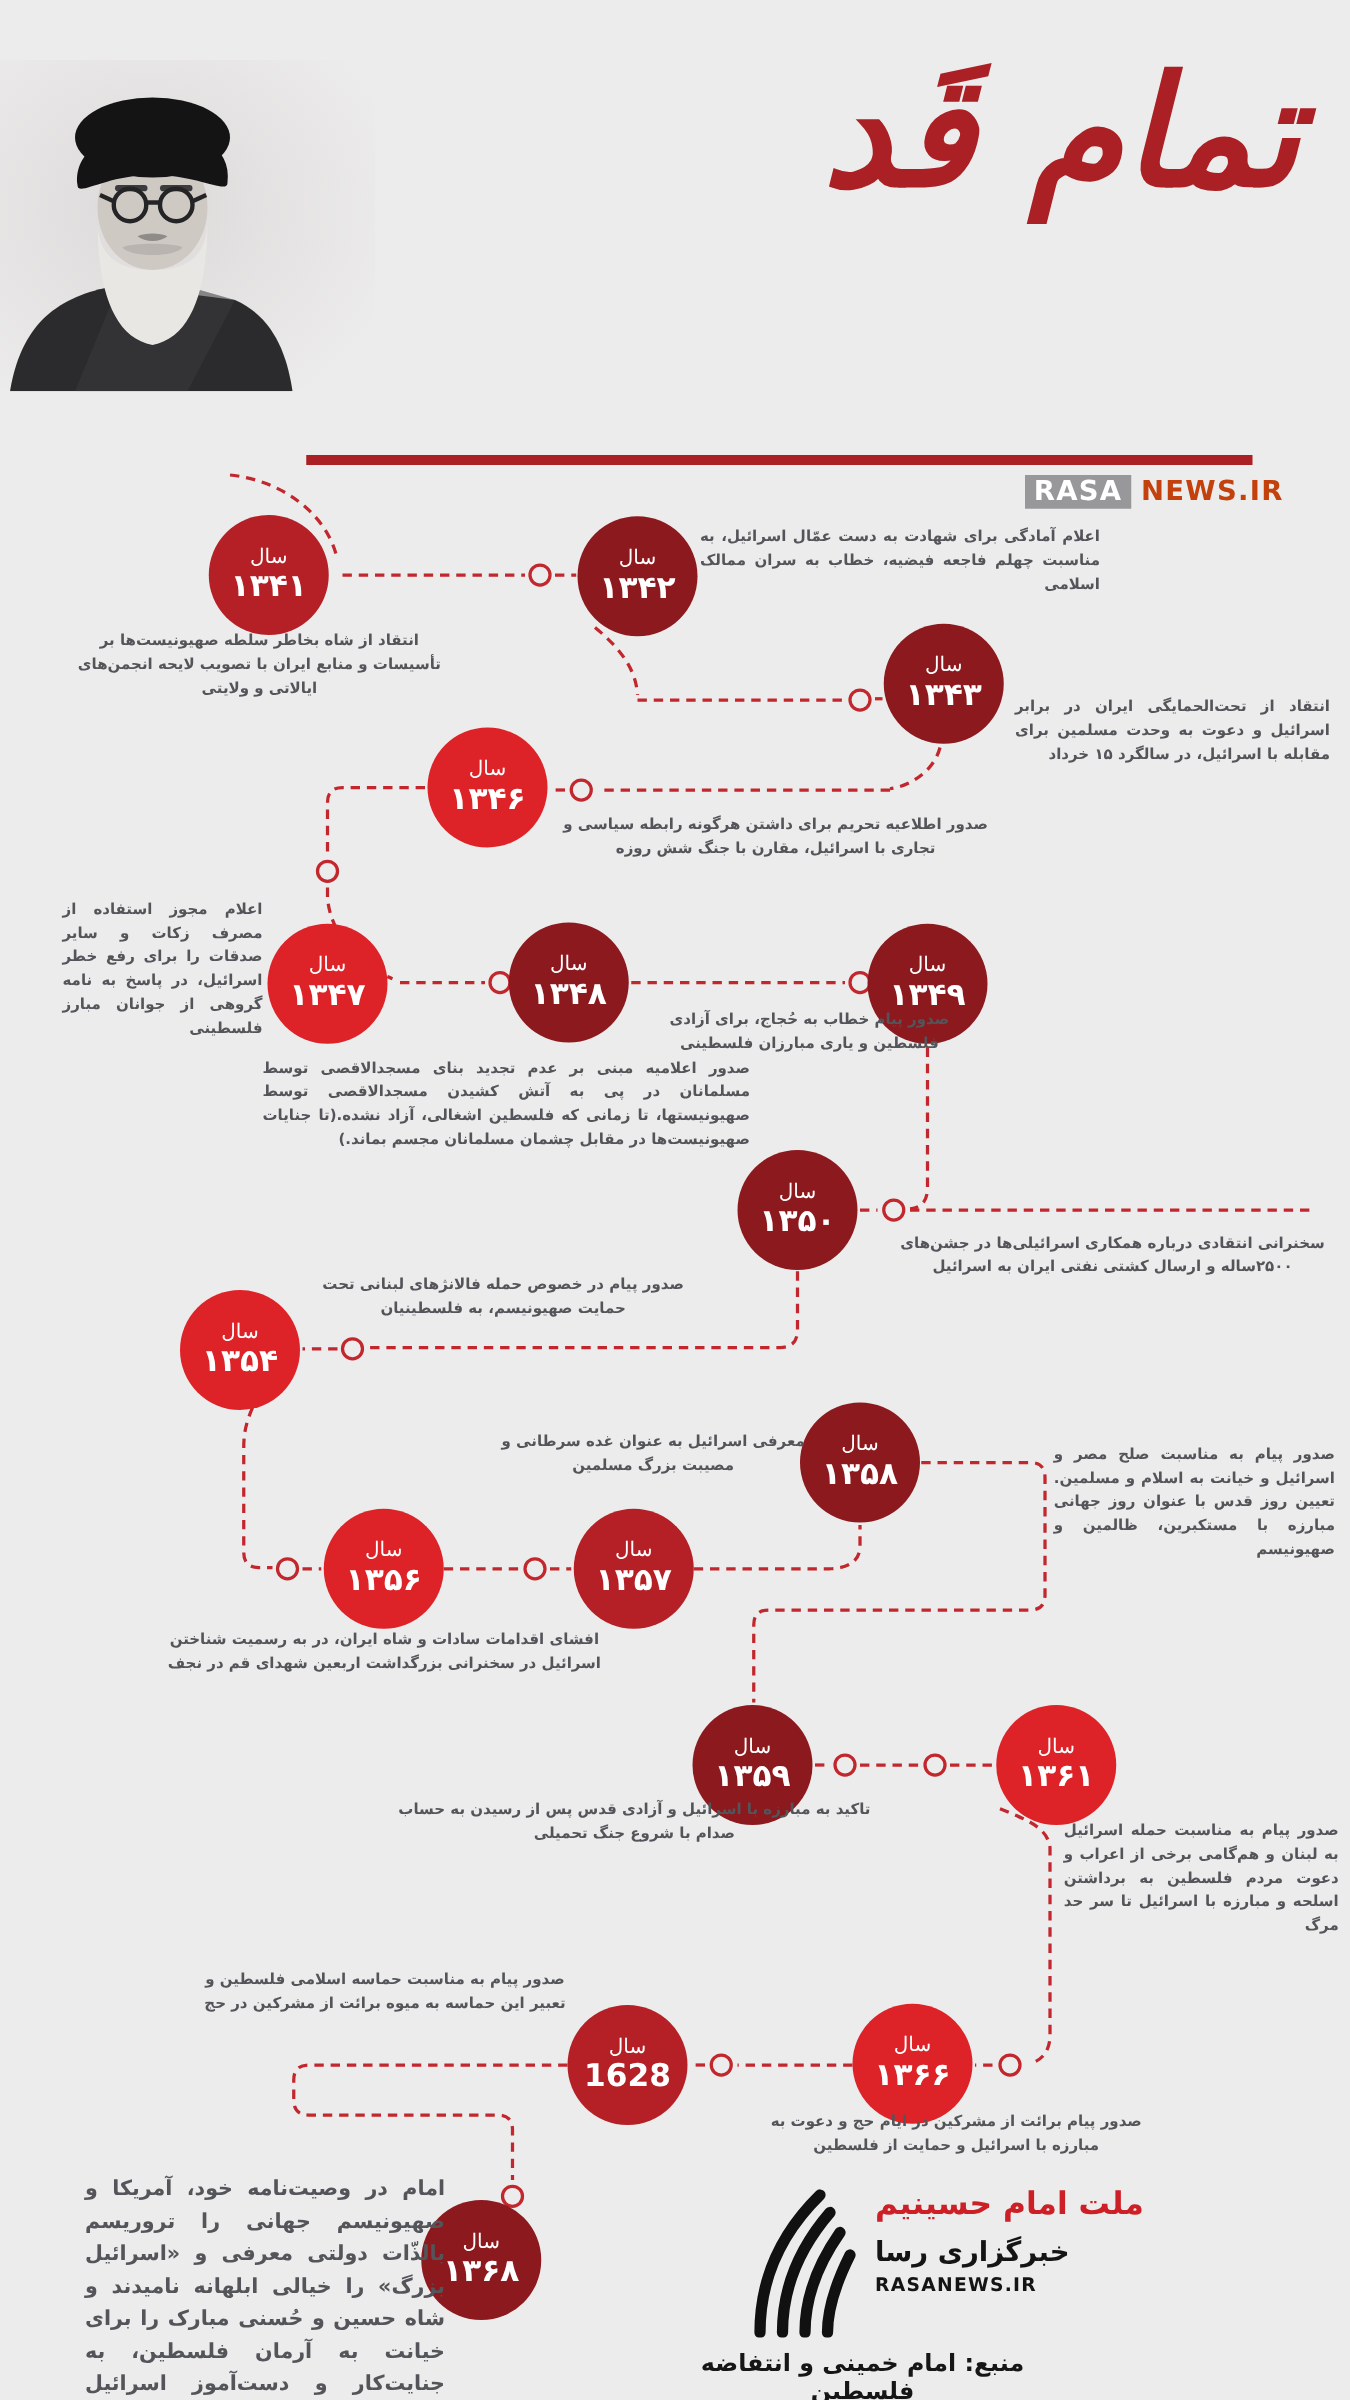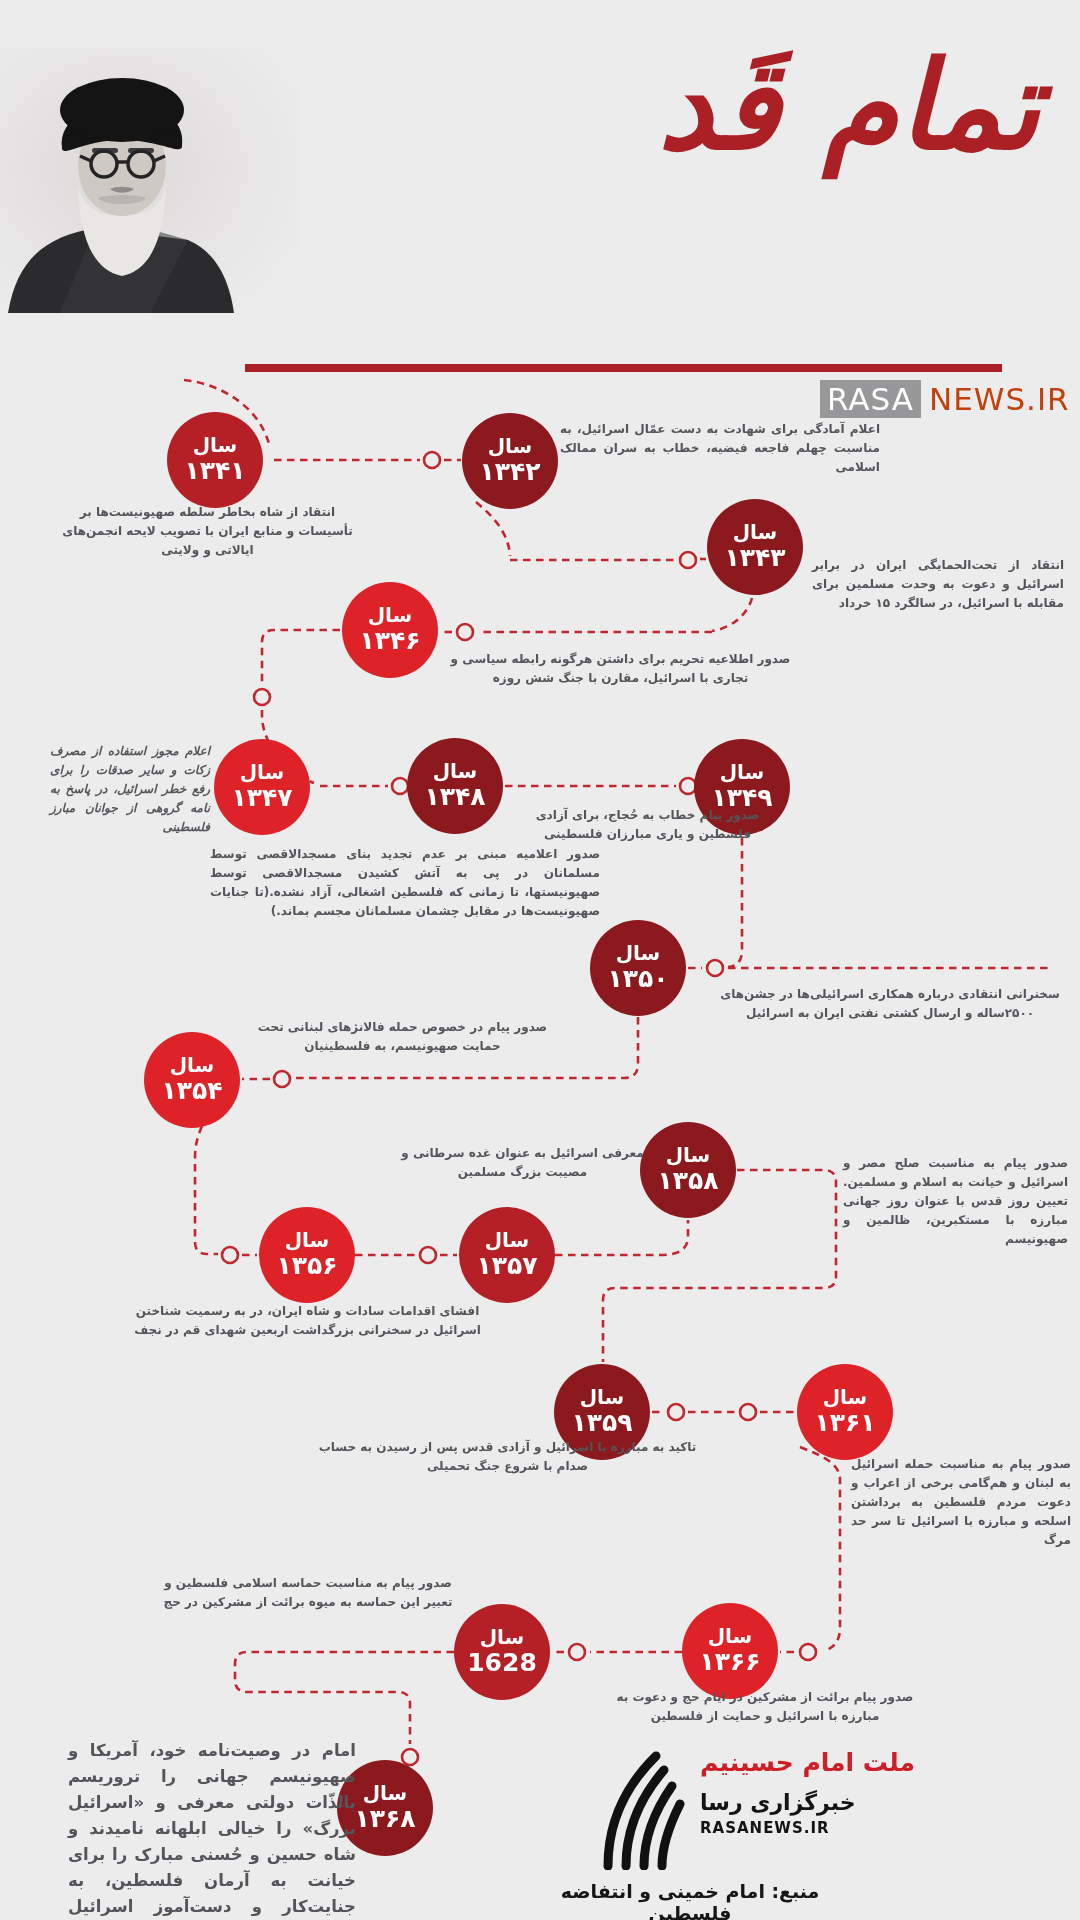--- a/index.html
+++ b/index.html
@@ -8,47 +8,47 @@
     background:#edecec;
     font-family:"DejaVu Sans", sans-serif;
   }
   .abs{position:absolute;}
   
   .hdr{position:absolute;top:38px;right:40px;text-align:right;direction:rtl;font-style:italic;}
   .hdr .h1{font-size:122px;font-weight:700;color:#ab2024;line-height:1.12;letter-spacing:-2px;}
   .hdr .h2{font-size:62px;font-weight:700;color:#ab2024;line-height:1.05;margin-top:2px;letter-spacing:-1px;}
   .hdr .tag{font-size:30px;font-weight:700;color:#46474b;margin-top:14px;}
   .redrule{position:absolute;left:245px;top:364px;width:757px;height:8px;background:#ab2024;}
-  .rlogo{position:absolute;left:820px;top:380px;display:flex;align-items:center;font-weight:400;font-size:31px;letter-spacing:1px;}
+  .rlogo{position:absolute;left:820px;top:380px;display:flex;align-items:center;font-weight:700;font-size:22px;letter-spacing:1px;}
   .rlogo .bx{background:#98989a;color:#fff;padding:1px 7px;}
   .rlogo .nw{color:#c2410c;padding-left:8px;}
   
   .node{position:absolute;width:96px;height:96px;border-radius:50%;
         display:flex;flex-direction:column;align-items:center;justify-content:center;
         color:#fff;direction:rtl;}
-  .node .yl{font-size:20px;font-weight:700;line-height:1.1;}
+  .node .yl{font-size:16px;font-weight:400;line-height:1.1;}
   .node .yv{font-size:25px;font-weight:700;line-height:1.2;}
   .tone-dark{background:#8c191d;}
   .tone-medium{background:#b42025;}
   .tone-bright{background:#dd2328;}
   .n0{left:167px;top:412px;}  .n1{left:462px;top:413px;}  .n2{left:707px;top:499px;}
   .n3{left:342px;top:582px;}  .n4{left:214px;top:739px;}  .n5{left:407px;top:738px;}
   .n6{left:694px;top:739px;}  .n7{left:590px;top:920px;}  .n8{left:144px;top:1032px;}
   .n9{left:259px;top:1207px;} .n10{left:459px;top:1207px;}.n11{left:640px;top:1122px;}
   .n12{left:554px;top:1364px;}.n13{left:797px;top:1364px;}.n14{left:682px;top:1603px;}
   .n15{left:454px;top:1604px;}.n16{left:337px;top:1760px;}
   
   .ev-text{position:absolute;direction:rtl;font-weight:700;color:#54555a;
            font-size:12px;line-height:1.58;}
   .ctr{text-align:center;} .jst{text-align:justify;text-align-last:right;}
   .t0{left:55px;top:503px;width:305px;}
   .t1{left:560px;top:420px;width:320px;}
   .t2{left:812px;top:556px;width:252px;}
   .t3{left:448px;top:650px;width:345px;}
-  .t4{left:50px;top:742px;width:160px;font-style:italic;}
+  .t4{left:50px;top:718px;width:160px;}
   .t5{left:210px;top:845px;width:390px;}
   .t6{left:530px;top:806px;width:235px;}
   .t7{left:710px;top:985px;width:360px;}
   .t8{left:240px;top:1018px;width:325px;}
   .t9{left:125px;top:1302px;width:365px;}
   .t10{left:385px;top:1144px;width:275px;}
   .t11{left:843px;top:1154px;width:225px;}
   .t12{left:305px;top:1438px;width:405px;}
   .t13{left:851px;top:1455px;width:220px;}
   .t14{left:616px;top:1688px;width:298px;}

